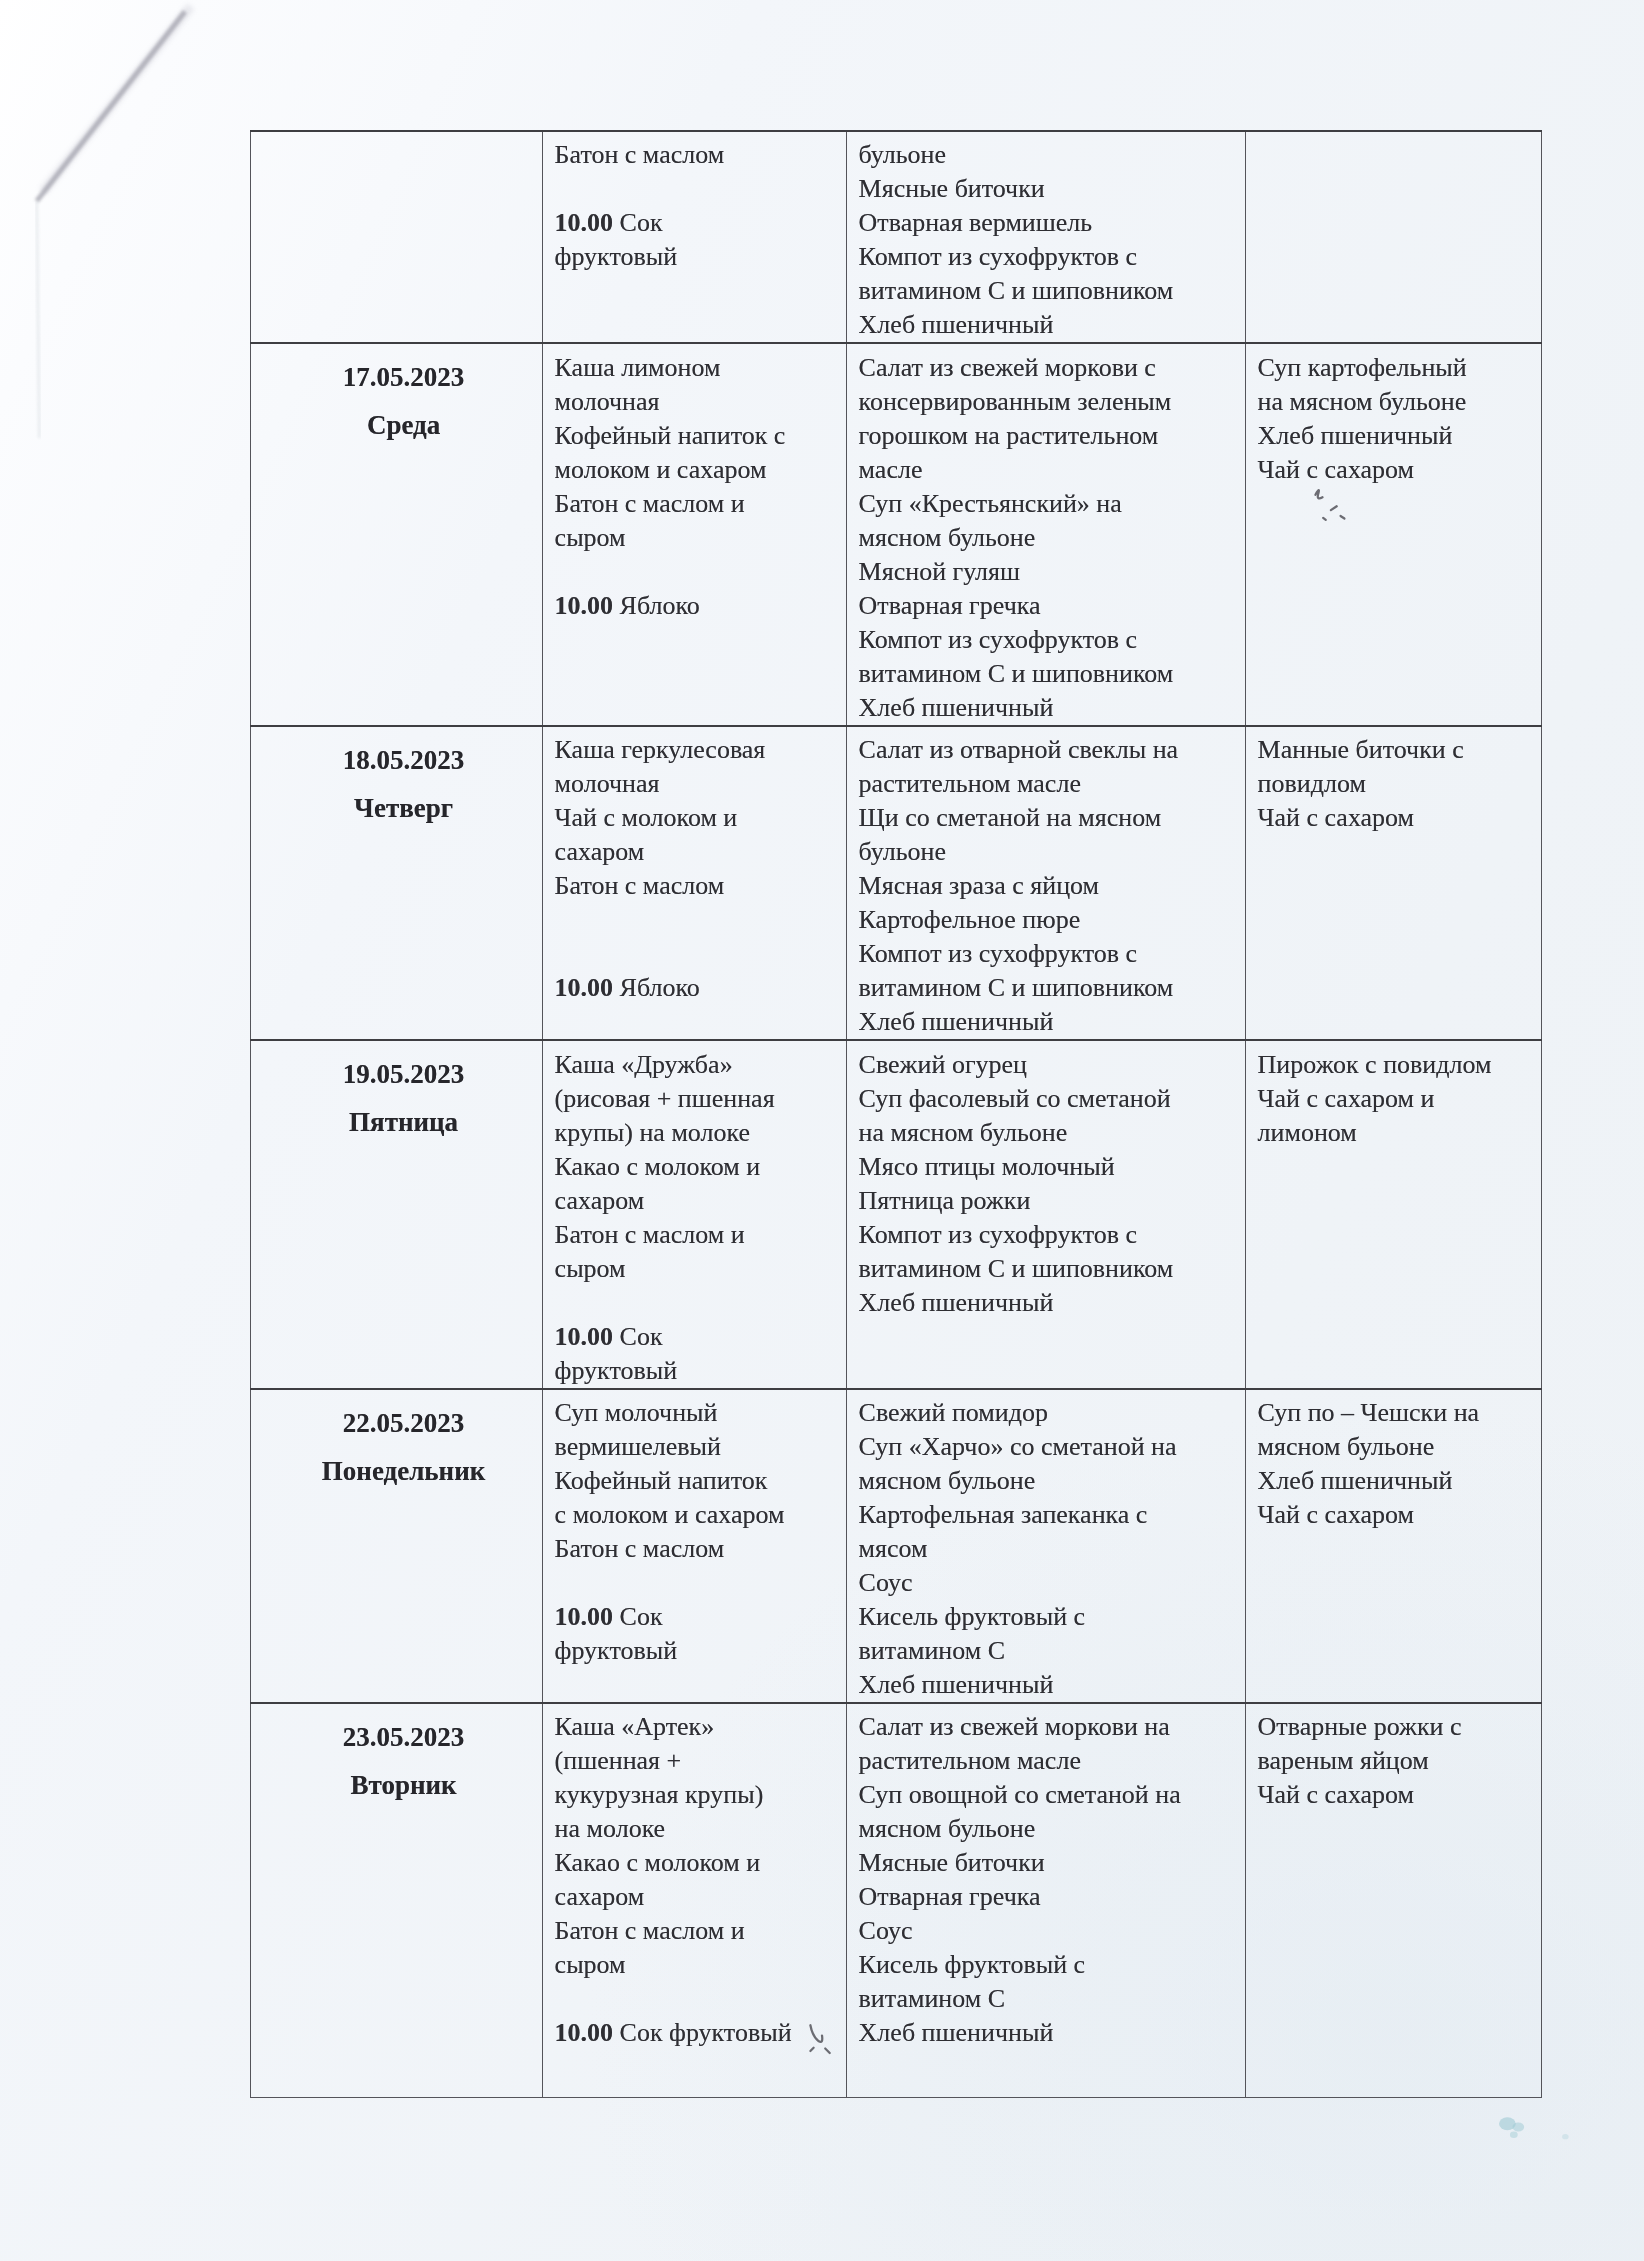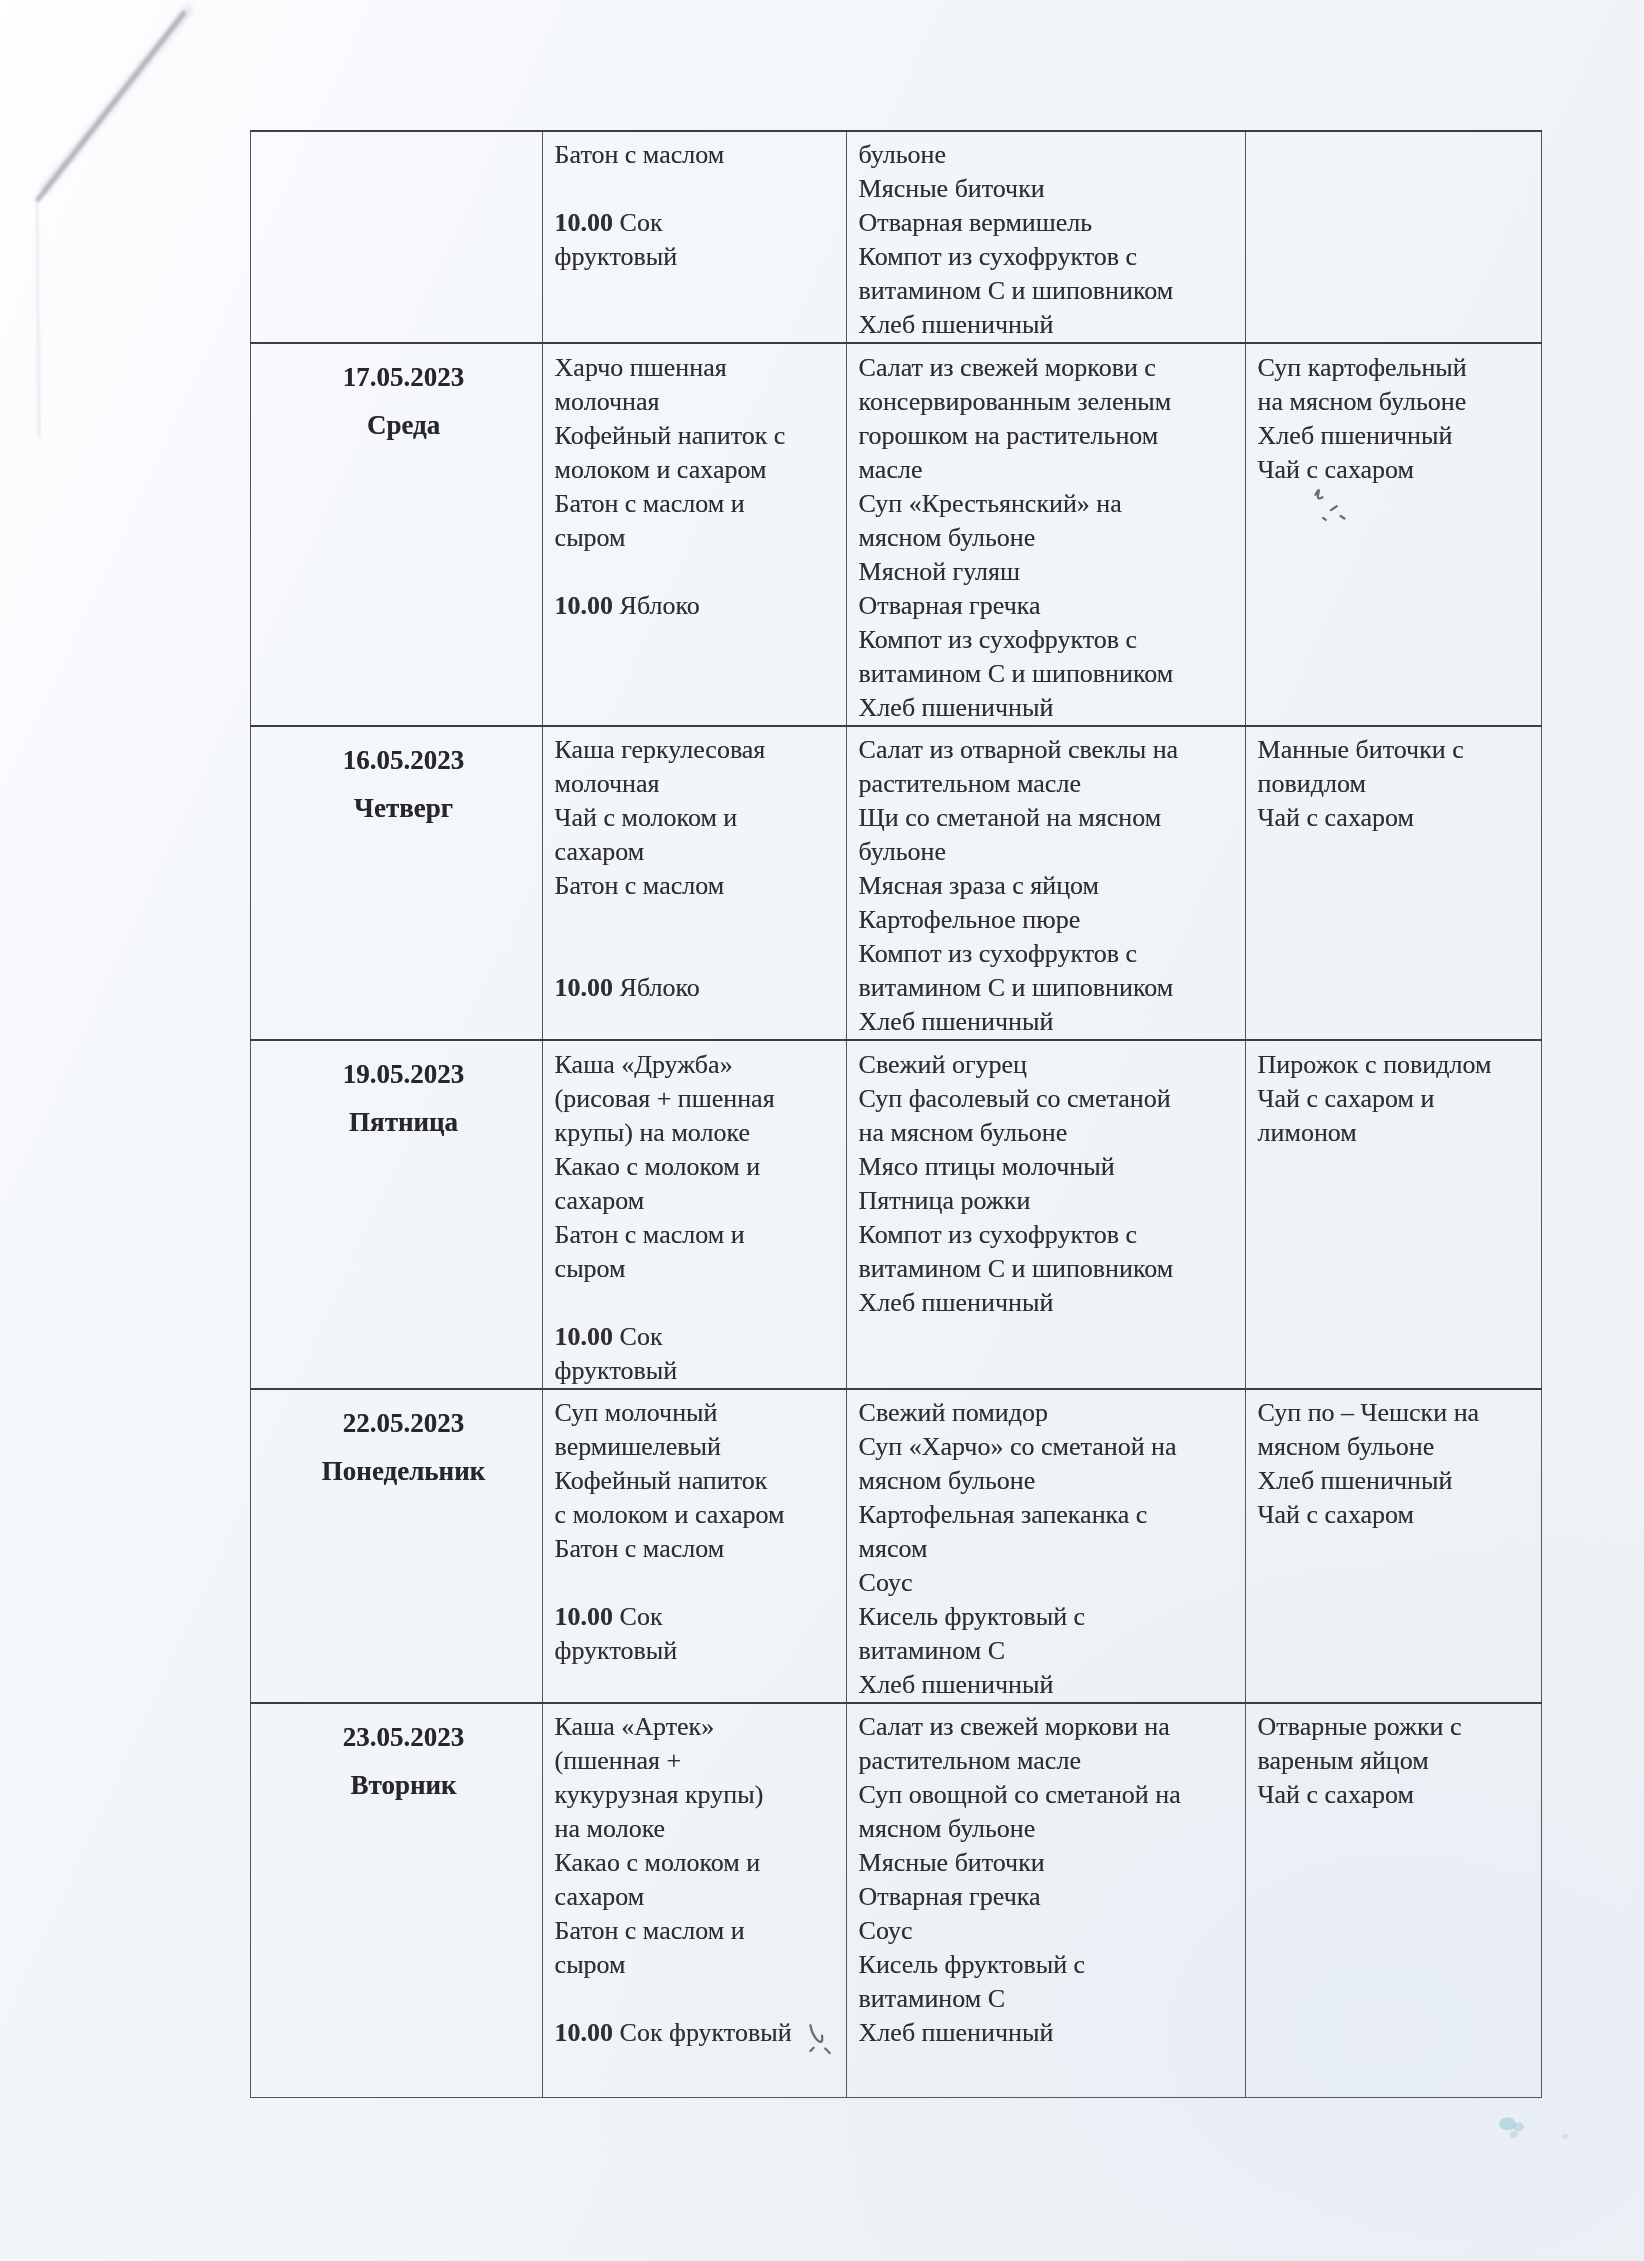--- a/index.html
+++ b/index.html
@@ -106,21 +106,21 @@
             <div class="ln">Хлеб пшеничный</div>
           </td>
     <td class="cell"></td>
   </tr>
         <tr>
     <td class="cell date-cell">
             <div class="dln">17.05.2023</div>
             <div class="dln">Среда</div>
           </td>
     <td class="cell">
-            <div class="ln">Харчо пшенная</div>
+            <div class="ln">Каша лимоном</div>
             <div class="ln">молочная</div>
             <div class="ln">Кофейный напиток с</div>
             <div class="ln">молоком и сахаром</div>
             <div class="ln">Батон с маслом и</div>
             <div class="ln">сыром</div>
             <div class="ln">&nbsp;</div>
             <div class="ln"><b>10.00</b> Яблоко</div>
           </td>
     <td class="cell">
             <div class="ln">Салат из свежей моркови с</div>
@@ -137,21 +137,21 @@
           </td>
     <td class="cell">
             <div class="ln">Суп картофельный</div>
             <div class="ln">на мясном бульоне</div>
             <div class="ln">Хлеб пшеничный</div>
             <div class="ln">Чай с сахаром</div>
           </td>
   </tr>
         <tr>
     <td class="cell date-cell">
-            <div class="dln">16.05.2023</div>
+            <div class="dln">18.05.2023</div>
             <div class="dln">Четверг</div>
           </td>
     <td class="cell">
             <div class="ln">Каша геркулесовая</div>
             <div class="ln">молочная</div>
             <div class="ln">Чай с молоком и</div>
             <div class="ln">сахаром</div>
             <div class="ln">Батон с маслом</div>
             <div class="ln">&nbsp;</div>
             <div class="ln">&nbsp;</div>

